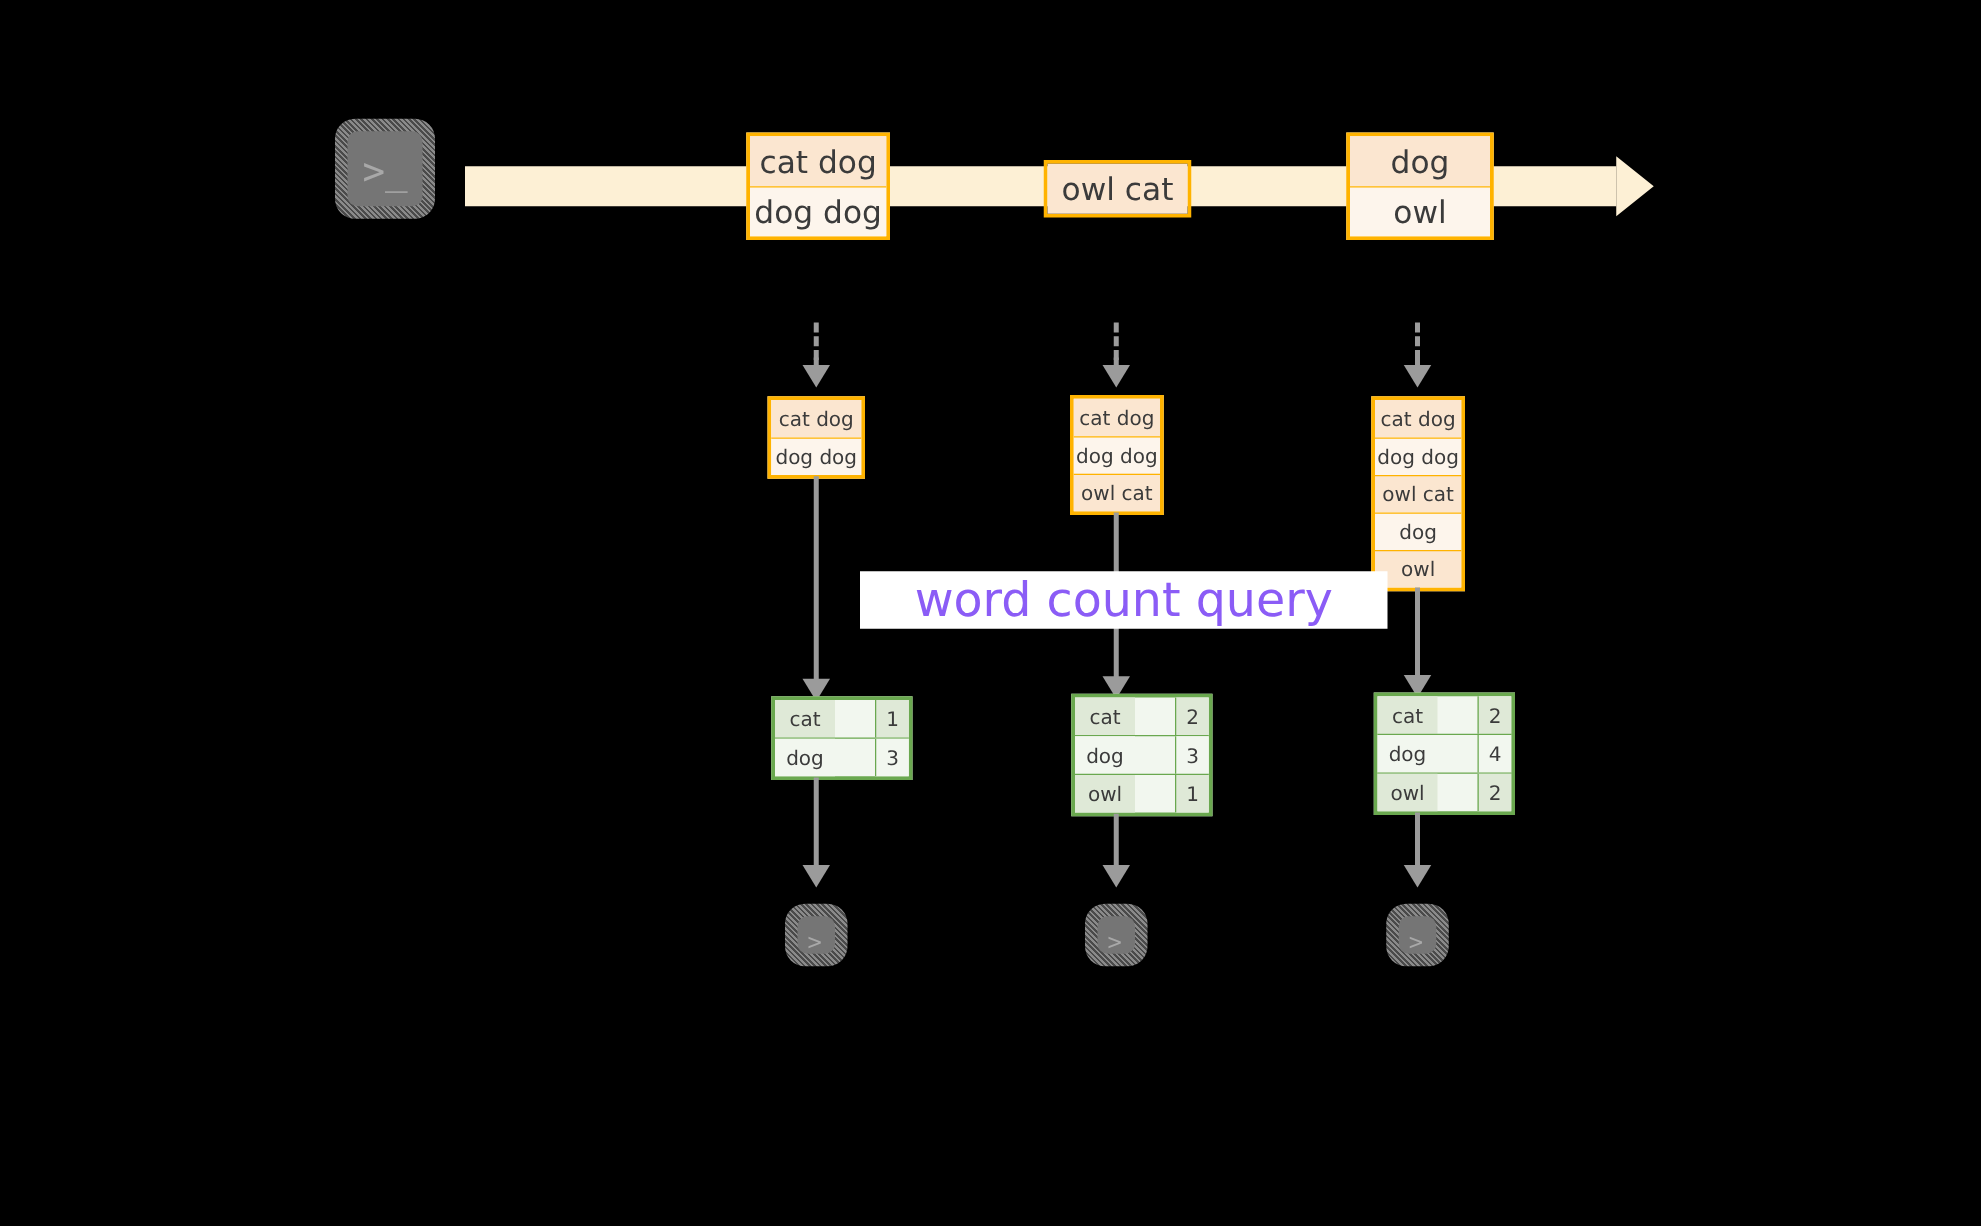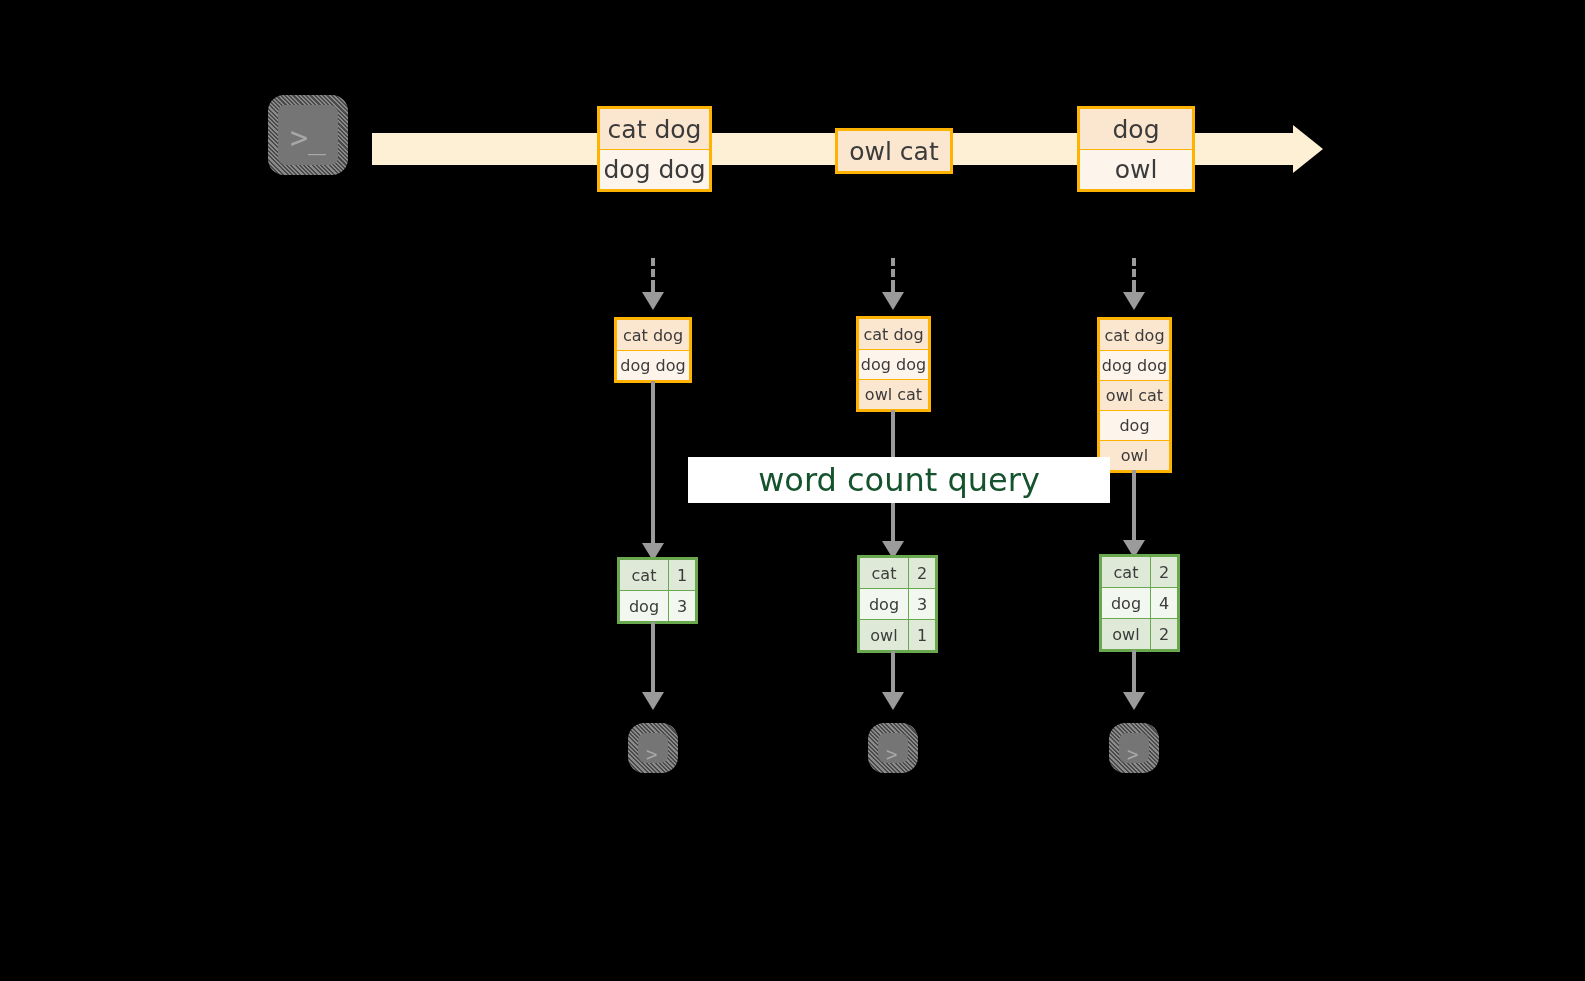--- a/index.html
+++ b/index.html
@@ -102,20 +102,21 @@
     box-sizing: border-box;
     border: 3px solid #6aa84f;
     background: #f2f7ef;
     display: flex;
     flex-direction: column;
   }
   .grow {
     display: flex;
     height: 30px;
     border-top: 1.5px solid #6aa84f;
+    gap: 32px;
   }
   .grow:first-child { border-top: none; }
   .gcell {
     box-sizing: border-box;
     display: flex;
     align-items: center;
     justify-content: center;
     font-size: 16px;
     color: #3b3b3b;
     background: #f2f7ef;
@@ -144,22 +145,22 @@
     border-top: 18px solid #9b9b9b;
   }
 
   
   .qlabel {
     position: absolute;
     background: #ffffff;
     display: flex;
     align-items: center;
     justify-content: center;
-    color: #14532d;
-    font-size: 32px;
+    color: #8b5cf6;
+    font-size: 38px;
     white-space: nowrap;
     z-index: 5;
   }
 </style>
 </head>
 <body>
 
 <div id="stage">
 
   <div class="terminal big" style="left:268px; top:95px;">

